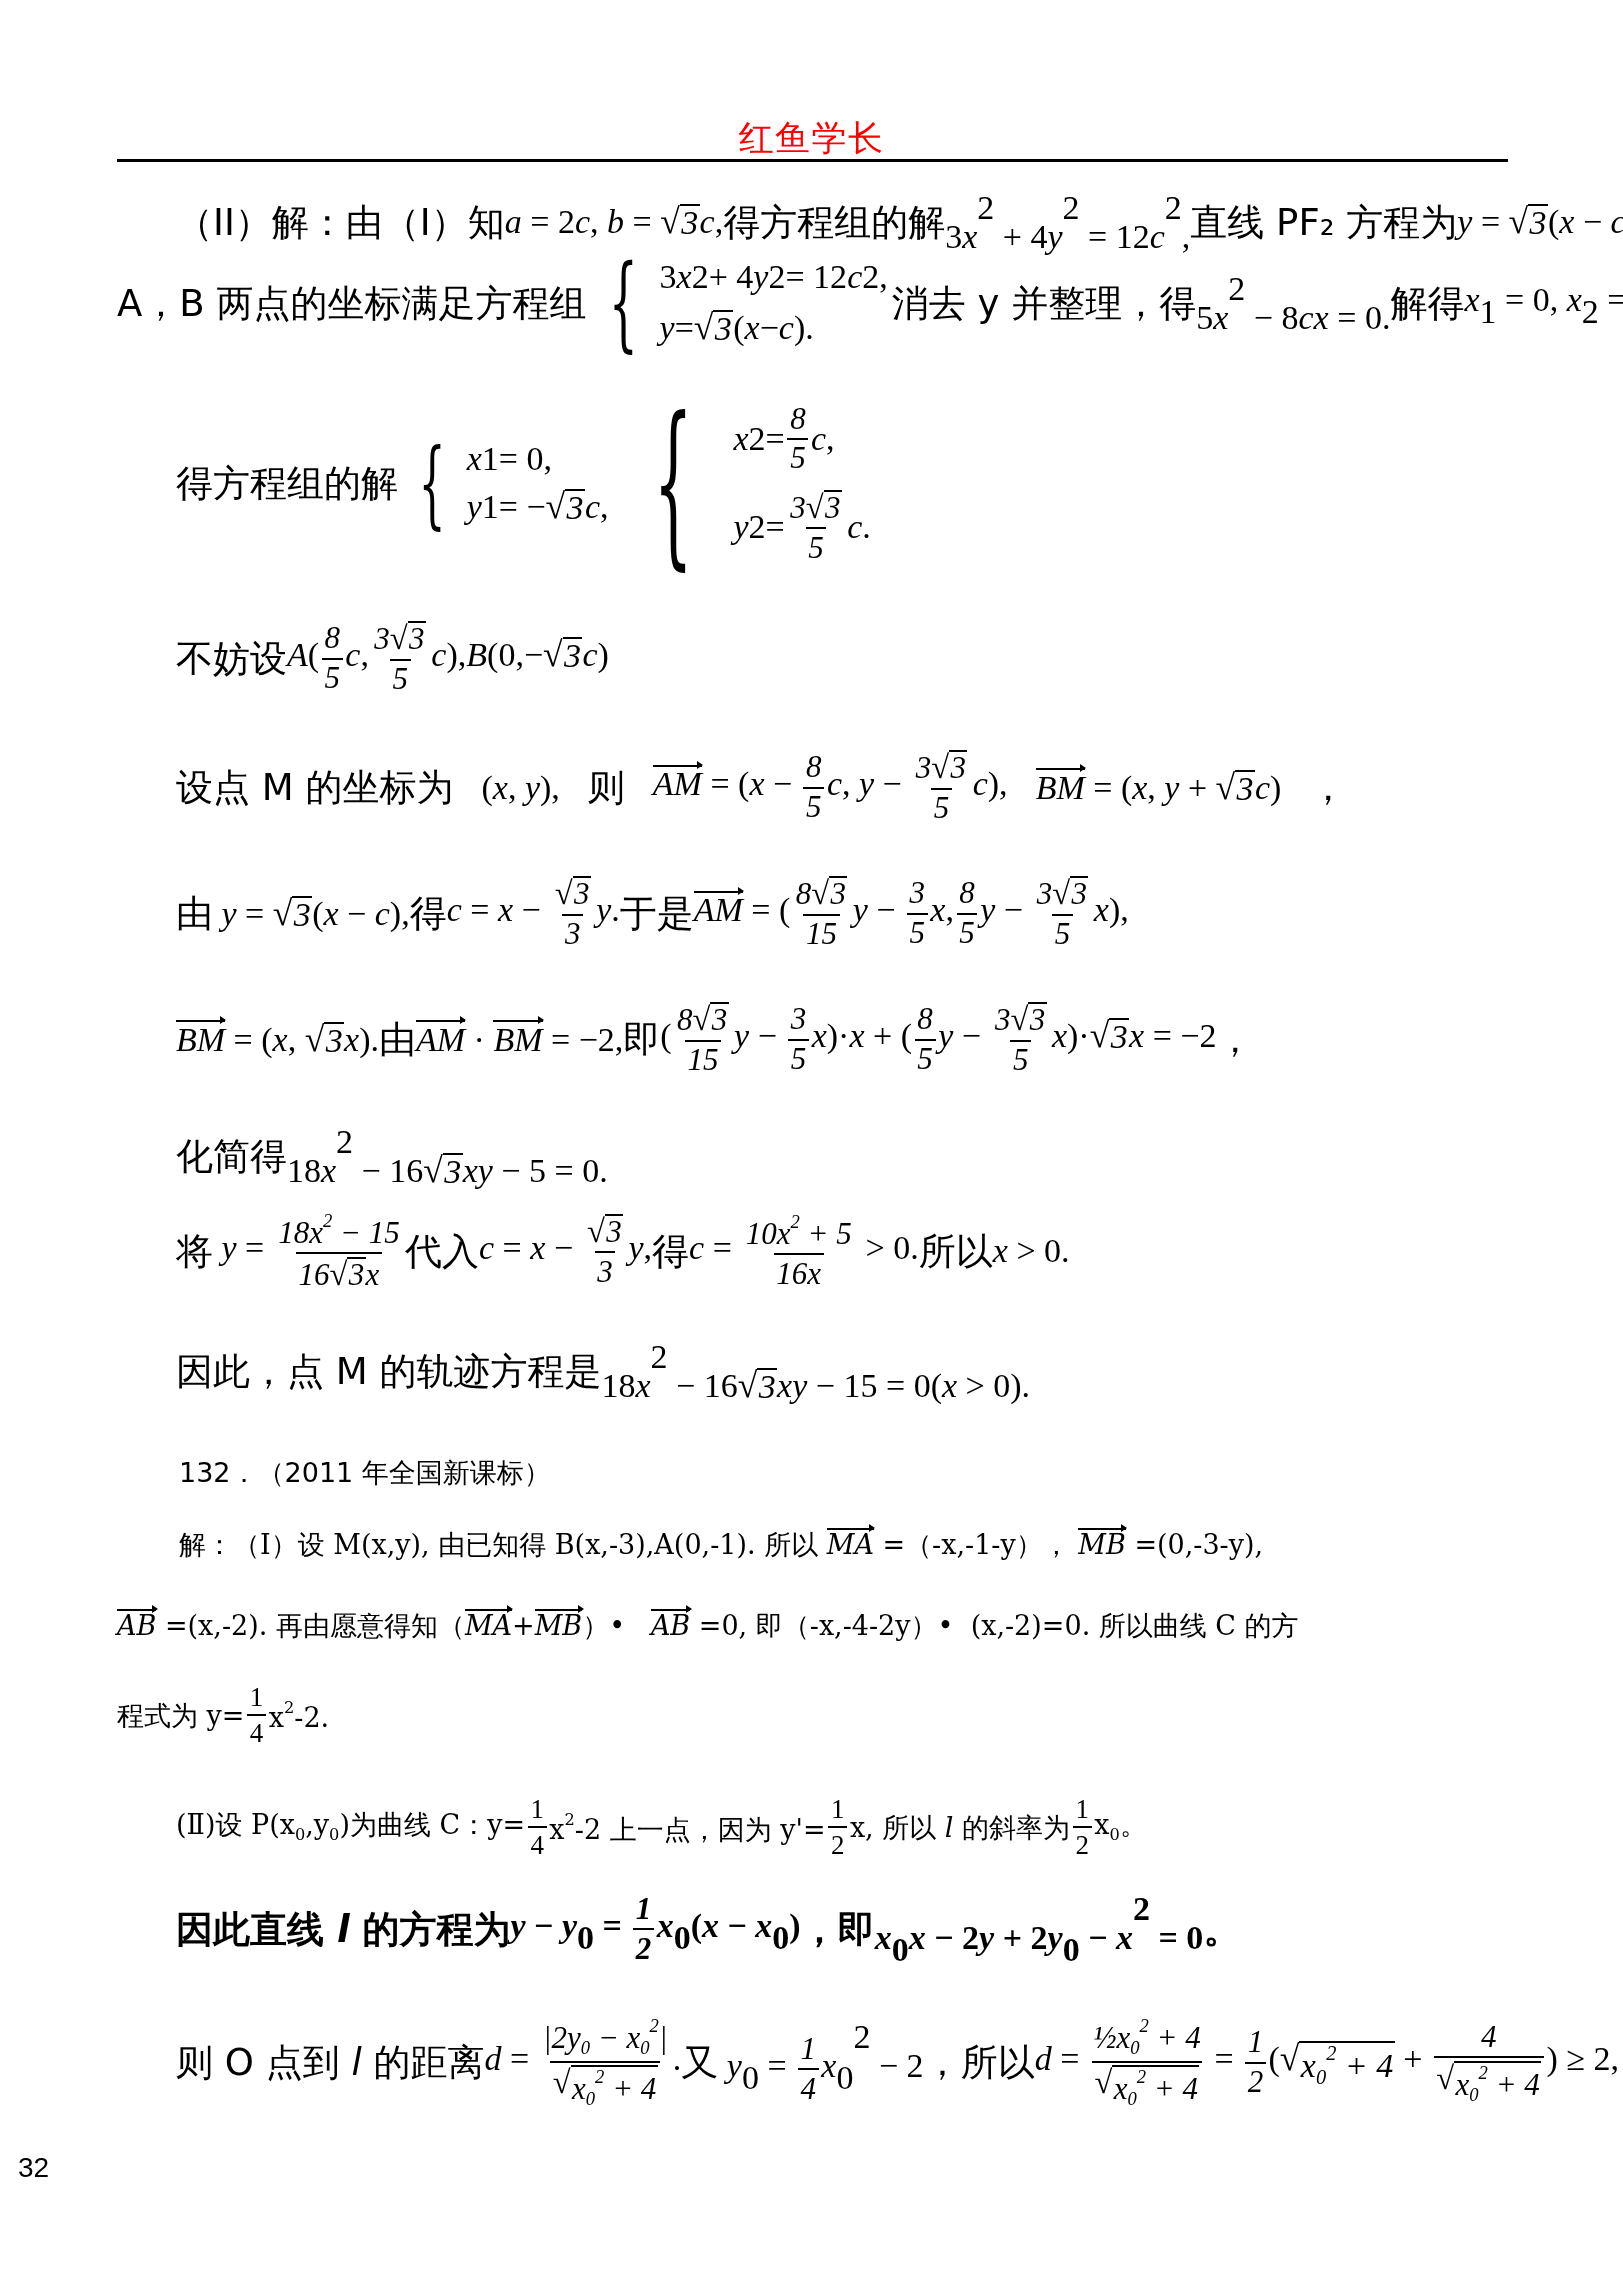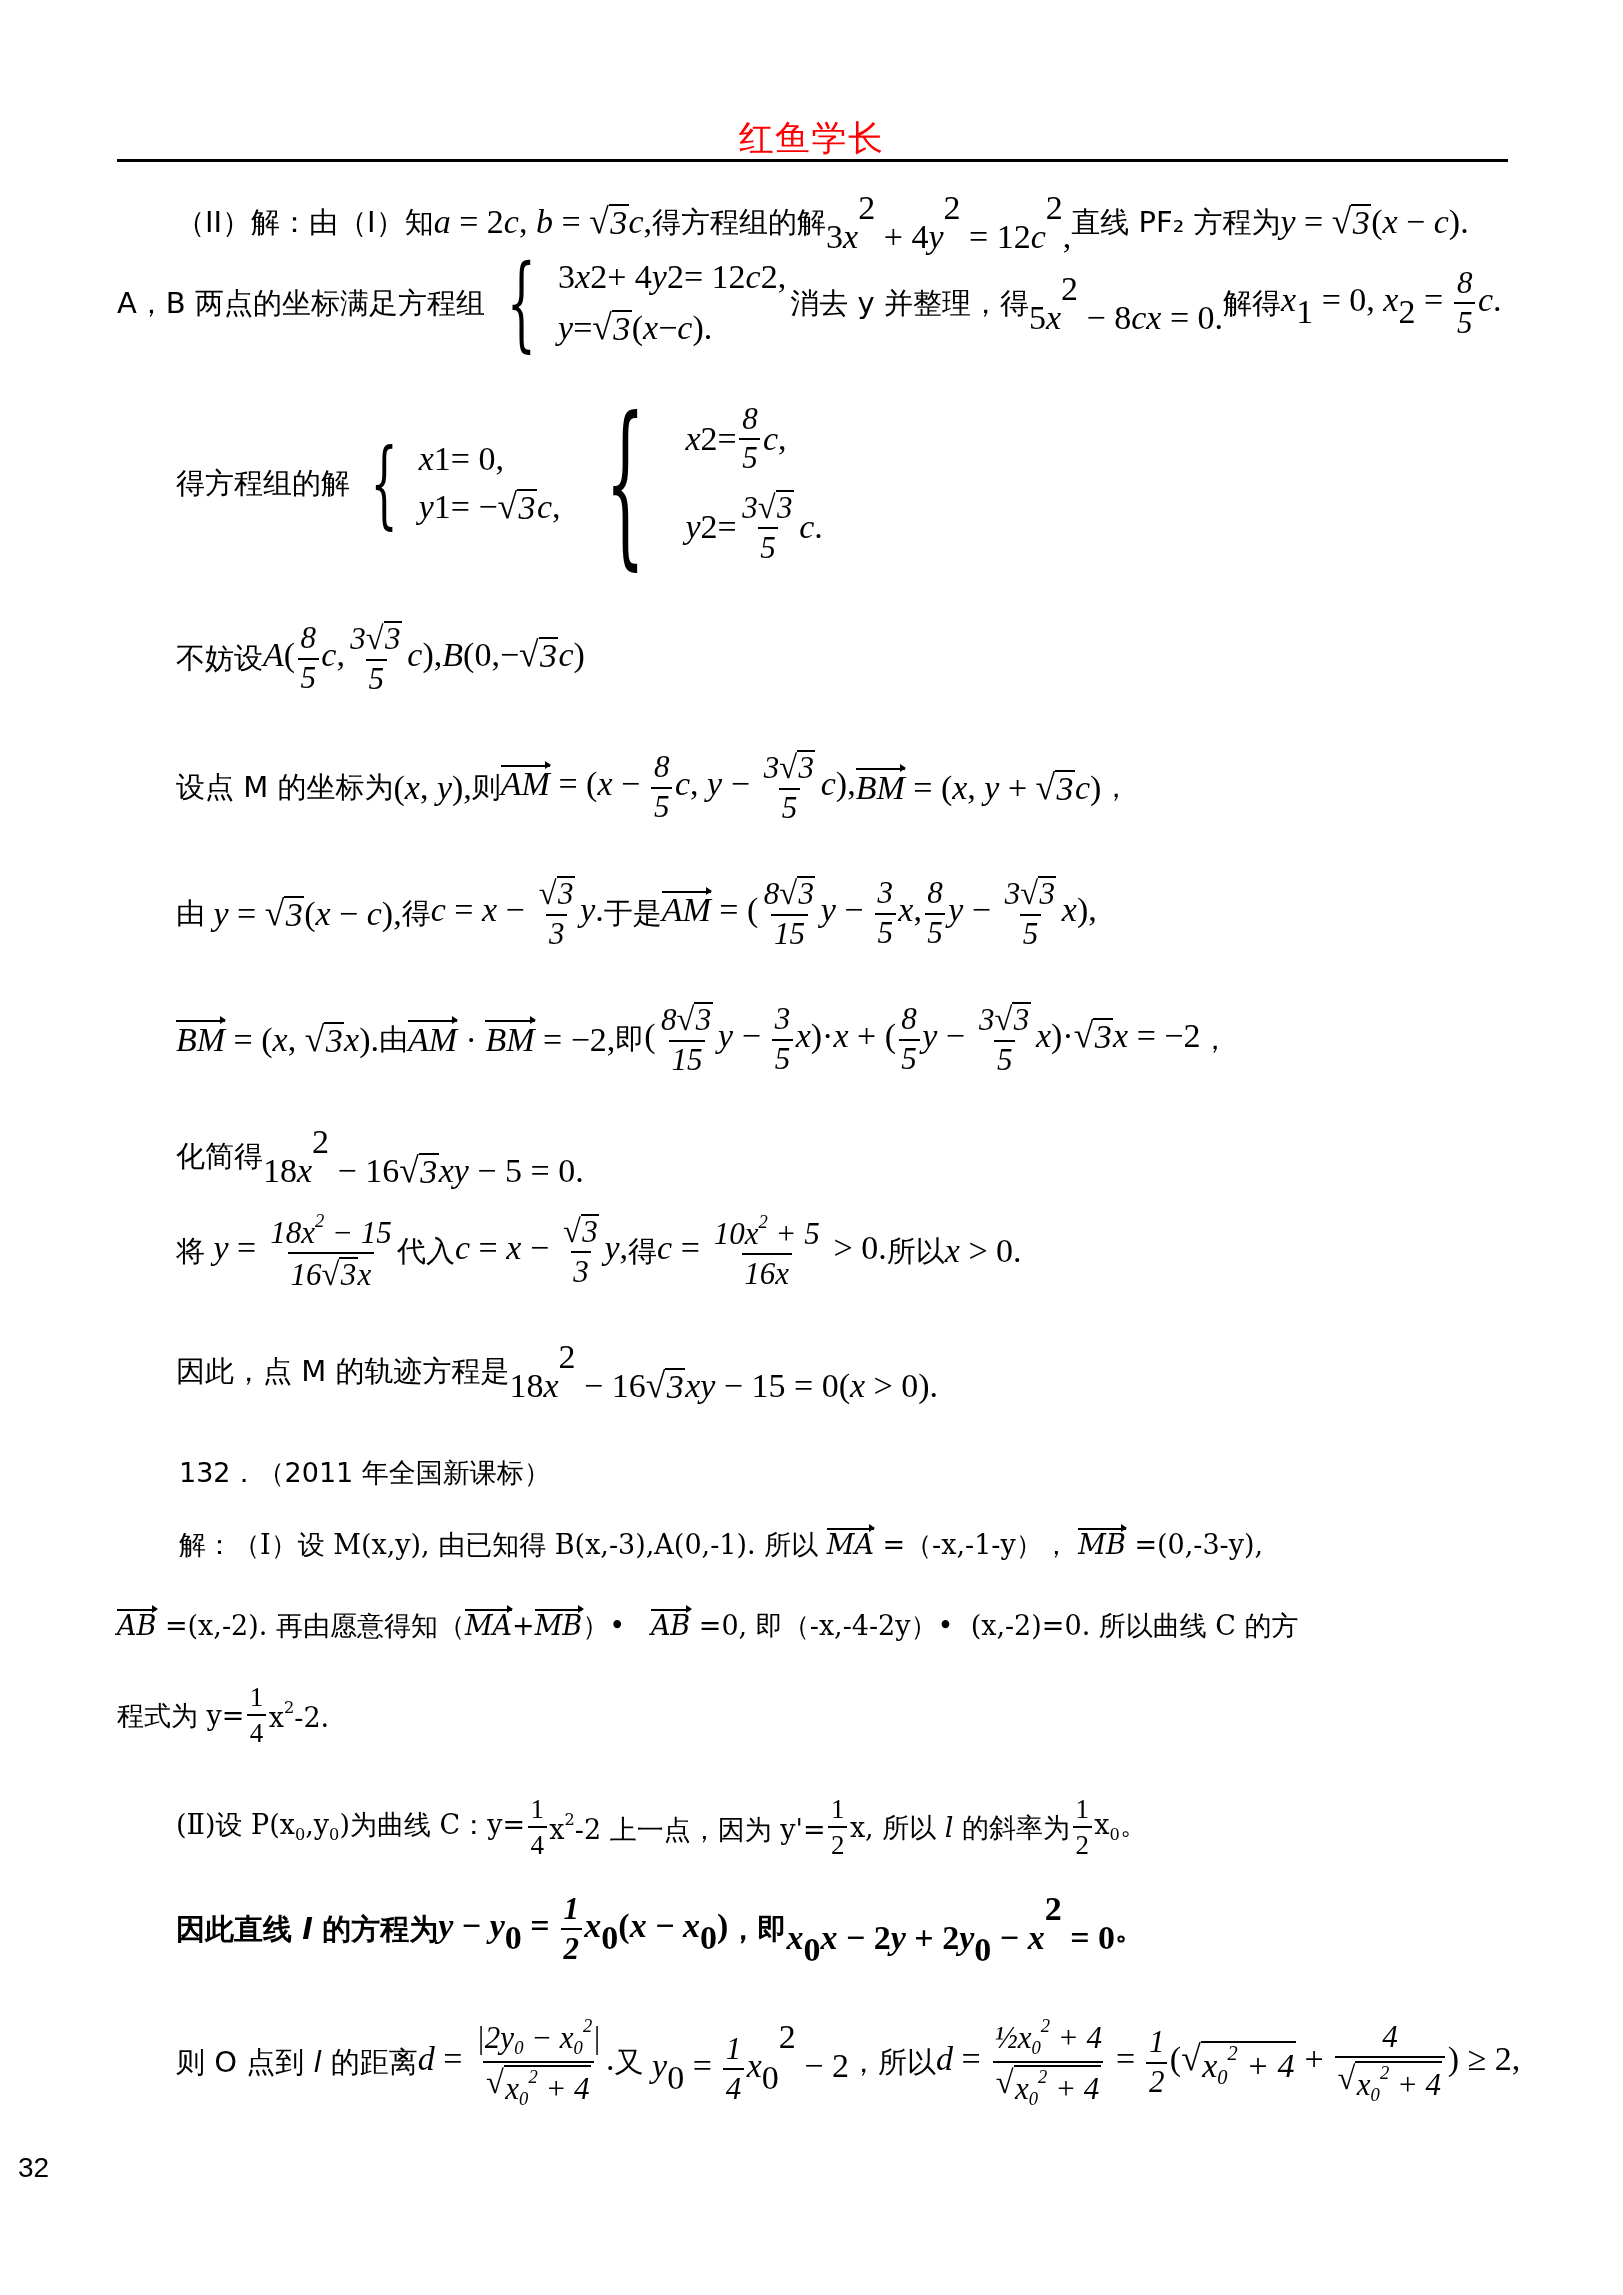--- a/index.html
+++ b/index.html
@@ -3,21 +3,21 @@
 <meta charset="utf-8">
 <style>
   html, body { margin: 0; padding: 0; background: #ffffff; }
   body { width: 1623px; height: 2295px; position: relative; overflow: hidden;
          font-family: "DejaVu Serif", "Liberation Serif", serif; color: #000; }
   .header-title { position: absolute; top: 115px; left: 0; width: 1623px; text-align: center;
          font-size: 35px; color: #ff0000; font-family: "DejaVu Serif", serif; letter-spacing: 1.4px; }
   .header-rule { position: absolute; top: 159px; left: 117px; width: 1391px; height: 3.4px; background: #000; }
   .line { position: absolute; white-space: nowrap; font-size: 30px; line-height: 1;
           display: flex; align-items: center; }
-  .cjk { font-family: "DejaVu Sans", "Liberation Sans", sans-serif; font-size: 29px; }
+  .cjk { font-family: "DejaVu Sans", "Liberation Sans", sans-serif; font-size: 37px; }
   .m { font-family: "Liberation Serif", "DejaVu Serif", serif; font-style: italic; font-size: 34px; }
   .mr { font-family: "Liberation Serif", "DejaVu Serif", serif; font-style: normal; font-size: 34px; }
   .frac { display: inline-flex; flex-direction: column; align-items: center; vertical-align: middle;
           margin: 0 2.7px; font-family: "Liberation Serif", serif; font-size: 31px; }
   .frac .num { padding: 0 2.7px 2.7px 2.7px; line-height: 1.05; }
   .frac .den { border-top: 2px solid #000; padding: 2.7px 2.7px 0 2.7px; line-height: 1.05; }
   .sqrt { display: inline-flex; align-items: flex-start; }
   .sqrt .rad { font-style: normal; font-size: 1.05em; }
   .sqrt .under { border-top: 2px solid #000; padding: 0 1.4px; font-style: inherit; }
   .vec { position: relative; display: inline-block; font-style: italic; }
@@ -117,21 +117,21 @@
             <span class="rad">√</span>
             <span class="under">3</span>
           </span></span>
         <span class="den">5</span>
       </span>c<span class="mr">),</span>B<span class="mr">(0,−</span><span class="sqrt">
         <span class="rad">√</span>
         <span class="under mr">3</span>
       </span>c<span class="mr">)</span></span>
 </div>
 
-<div class="line" style="top:743px; left:176px; height:89px;">
+<div class="line" style="top:743px; left:176px; height:89px;gap:28px;">
   <span class="cjk">设点 M 的坐标为</span>
   <span class="m"><span class="mr">(</span>x<span class="mr">, </span>y<span class="mr">),</span></span>
   <span class="cjk">则</span>
   <span class="m"><span class="vec">AM</span><span class="mr"> = (</span>x<span class="mr"> − </span><span class="frac">
         <span class="num">8</span>
         <span class="den">5</span>
       </span>c<span class="mr">, </span>y<span class="mr"> − </span><span class="frac">
         <span class="num">3<span class="sqrt">
             <span class="rad">√</span>
             <span class="under">3</span>

